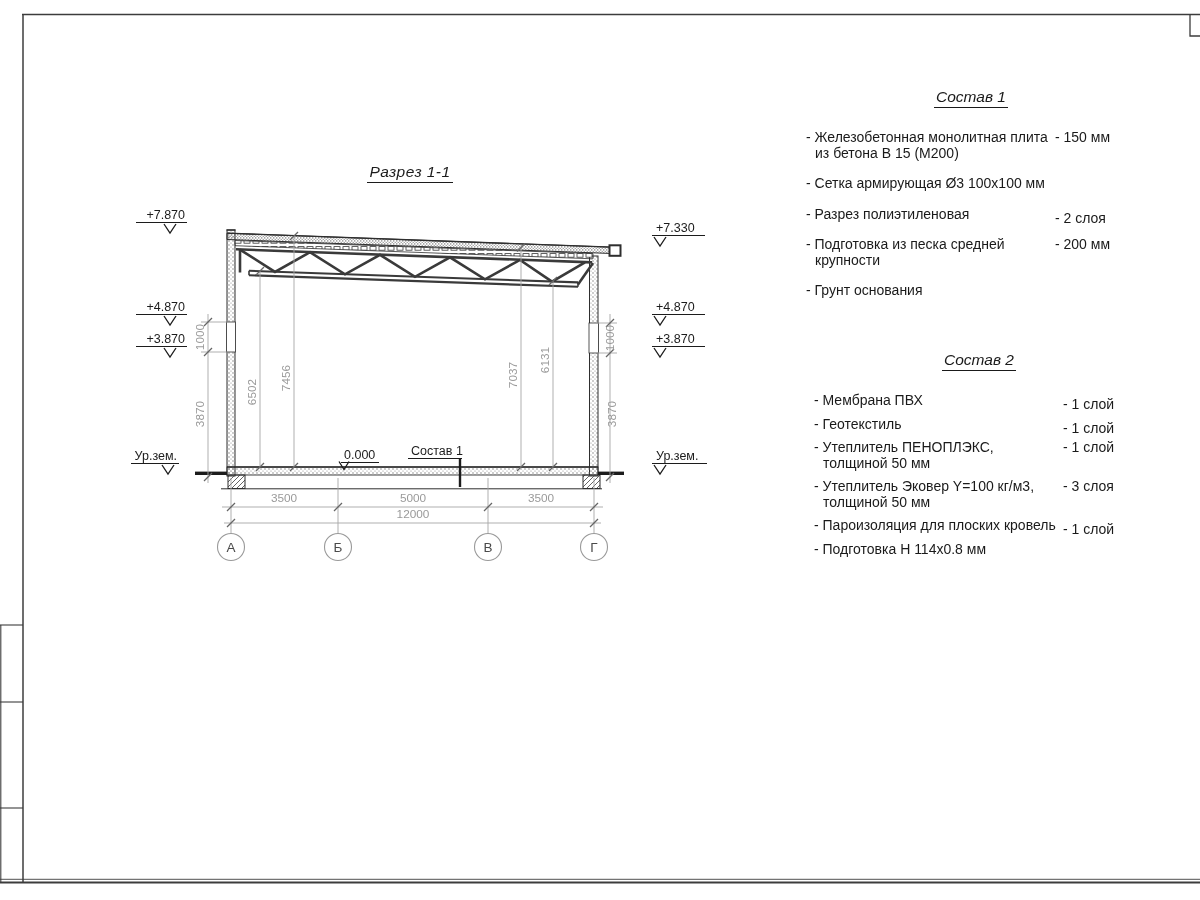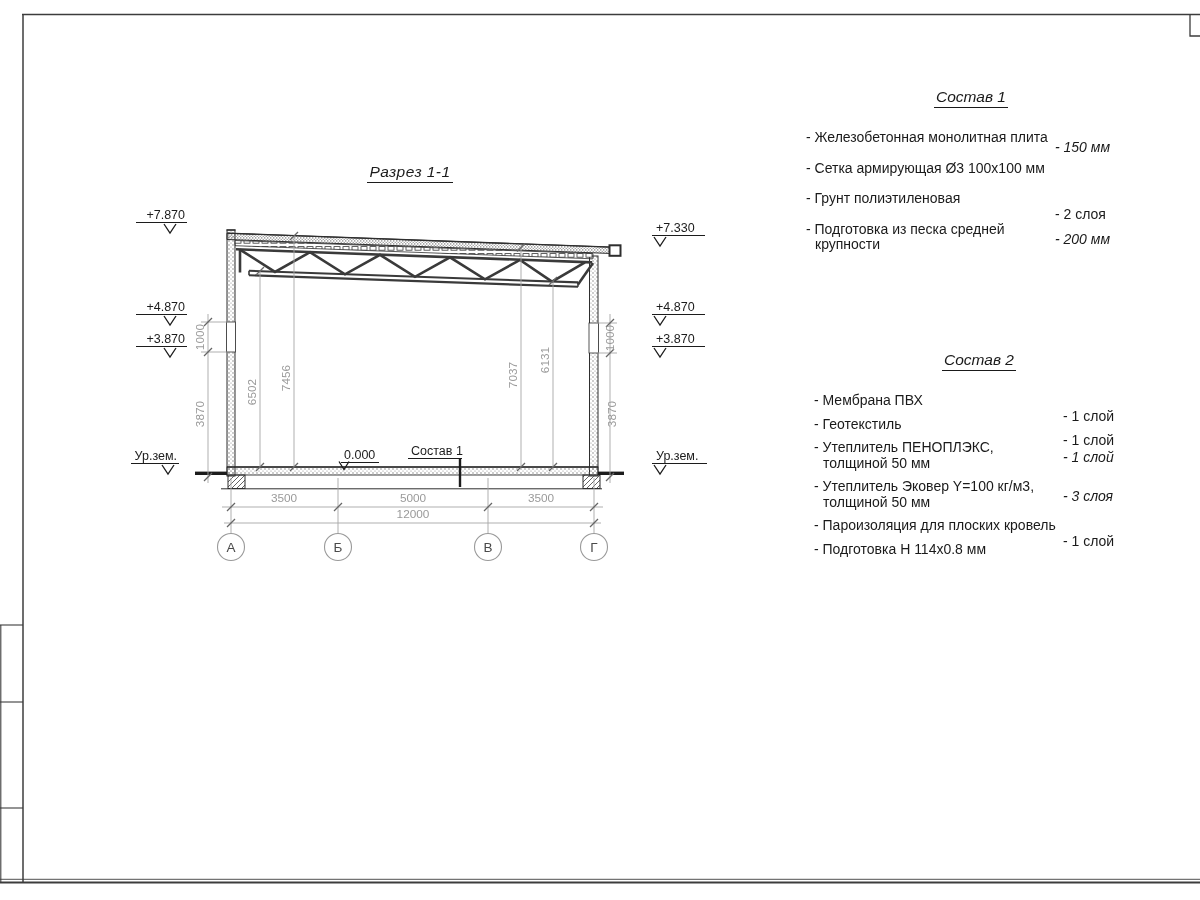--- a/index.html
+++ b/index.html
@@ -15,22 +15,22 @@
   .flab{font:12.5px "Liberation Sans",sans-serif;fill:#1c1c1c;}
 
   
   .comp{position:absolute;width:330px;color:#1a1a1a;}
   .comp .heading{text-align:center;font-style:italic;font-size:15.5px;margin-bottom:24px;}
   .comp .heading span{border-bottom:1.2px solid #1a1a1a;padding:0 2px 2px 2px;}
   .comp .item{position:relative;font-size:14px;line-height:15.5px;}
   #comp1 .item{margin-bottom:15px;}
   #comp2 .item{margin-bottom:8px;}
   .comp .l2{padding-left:9px;}
-  .comp .val{position:absolute;left:249px;top:16px;white-space:nowrap;}
-  .comp .val.v2{top:10px;font-style:italic;}
+  .comp .val{position:absolute;left:249px;top:4px;white-space:nowrap;}
+  .comp .val.v2{top:0;}
 </style>
 </head>
 <body>
 
 <svg id="sheet" viewBox="0 0 1200 900">
   <defs>
     <pattern id="stipple" width="4" height="4" patternUnits="userSpaceOnUse">
       <circle cx="1" cy="1" r="0.65" fill="#707070"></circle>
       <circle cx="3" cy="3" r="0.6" fill="#8a8a8a"></circle>
     </pattern>
@@ -227,34 +227,38 @@
     <text x="411" y="455" class="flab">Состав 1</text>
     <line x1="408" y1="458.5" x2="462" y2="458.5" stroke="#1c1c1c" stroke-width="1.2"></line>
     <line x1="460" y1="458.5" x2="460" y2="487" stroke="#1c1c1c" stroke-width="2.4"></line>
   </g>
 </svg>
 
 <div id="comp1" class="comp" style="left:806px;top:88px;">
   <div class="heading"><span>Состав 1</span></div>
   <div class="item">
     <div class="l1">- Железобетонная  монолитная плита</div>
+    <div class="l2">из бетона В 15 (М200)</div>
     <div class="val v2">- 150 мм</div>
   </div>
   <div class="item">
     <div class="l1">- Сетка армирующая Ø3 100x100 мм</div>
   </div>
   <div class="item">
-    <div class="l1">- Грунт полиэтиленовая</div>
+    <div class="l1">- Разрез полиэтиленовая</div>
     <div class="val">-  2 слоя</div>
   </div>
   <div class="item">
     <div class="l1">- Подготовка из песка средней</div>
     <div class="l2">крупности</div>
     <div class="val v2">- 200 мм</div>
   </div>
+  <div class="item">
+    <div class="l1">- Грунт основания</div>
+  </div>
 </div>
 
 <div id="comp2" class="comp" style="left:806px;top:351px;margin-left:8px;">
   <div class="heading"><span>Состав 2</span></div>
   <div class="item">
     <div class="l1">- Мембрана ПВХ</div>
     <div class="val">- 1 слой</div>
   </div>
   <div class="item">
     <div class="l1">- Геотекстиль</div>

